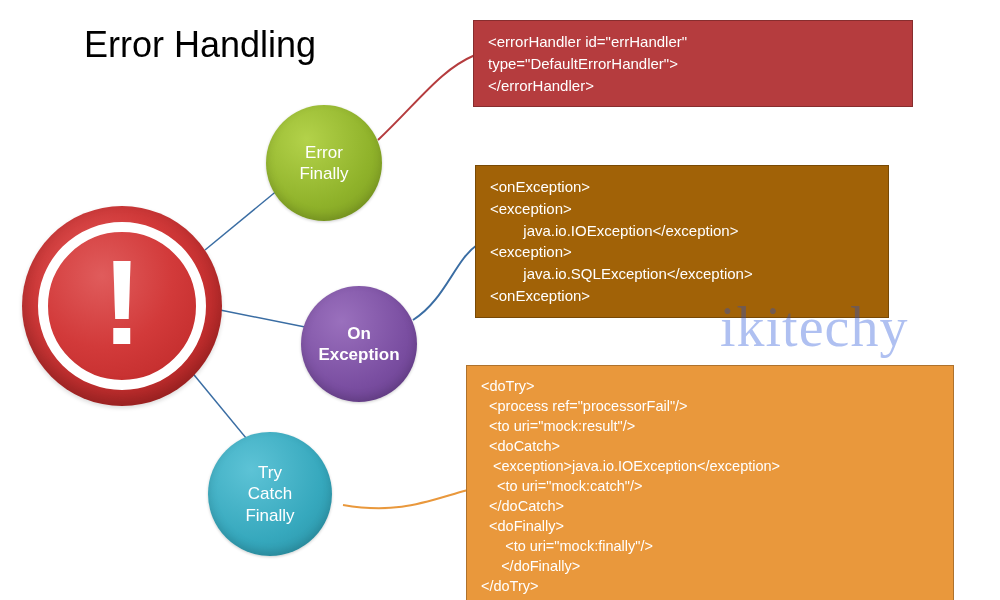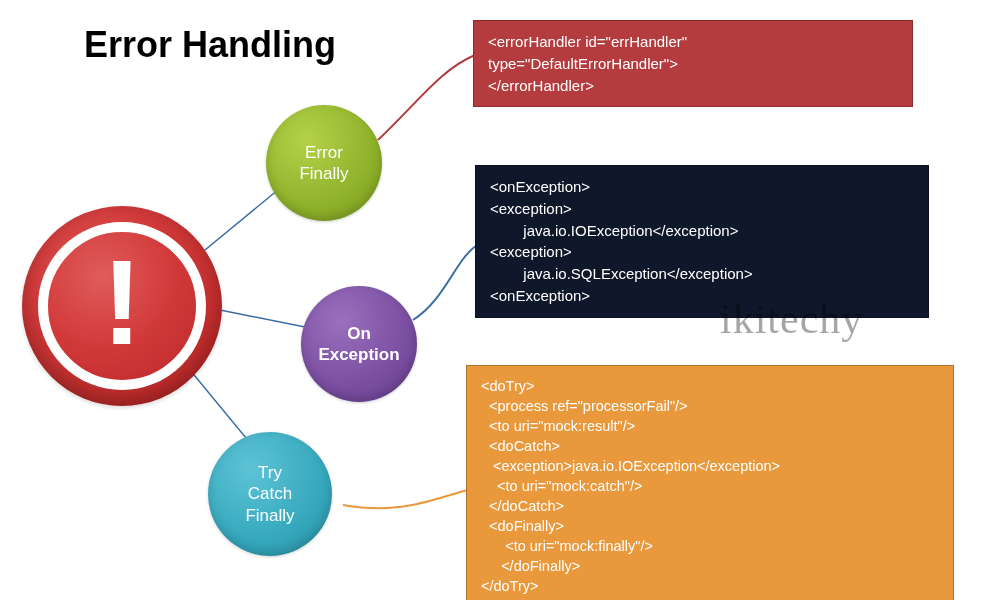--- a/index.html
+++ b/index.html
@@ -9,21 +9,21 @@
     background: #fff;
     font-family: Arial, Helvetica, sans-serif;
     position: relative;
     overflow: hidden;
   }
   .title {
     position: absolute;
     top: 24px;
     left: 84px;
     font-size: 36px;
-    font-weight: bold;
+    font-weight: normal;
     color: #000;
   }
   
   .warning-outer {
     position: absolute;
     top: 206px;
     left: 22px;
     width: 200px;
     height: 200px;
     border-radius: 50%;
@@ -71,31 +71,31 @@
     position: absolute;
     color: #fff;
     font-family: Arial, sans-serif;
     font-size: 15px;
     line-height: 1.45;
     padding: 10px 14px;
     border: 1px solid rgba(0,0,0,.25);
     white-space: pre;
   }
   .box-red    { background: #b53c3e; top: 20px;  left: 473px; width: 440px; }
-  .box-blue   { background: #0f172a; top: 165px; left: 475px; width: 454px; }
+  .box-blue   { background: #a16207; top: 165px; left: 475px; width: 414px; }
   .box-orange { background: #e9983c; top: 365px; left: 466px; width: 488px; font-size: 14.5px; line-height: 1.38; }
   
   .connector { position: absolute; pointer-events: none; }
   
   .watermark {
     position: absolute;
     top: 295px;
     left: 720px;
-    font-size: 42px;
-    color: #000000;
+    font-size: 56px;
+    color: #1d4ed8;
     opacity: .35;
     transform: rotate(0deg);
     font-family: Georgia, serif;
     letter-spacing: 1px;
   }
 </style>
 </head>
 <body>
 
 <div class="title">Error Handling</div>

